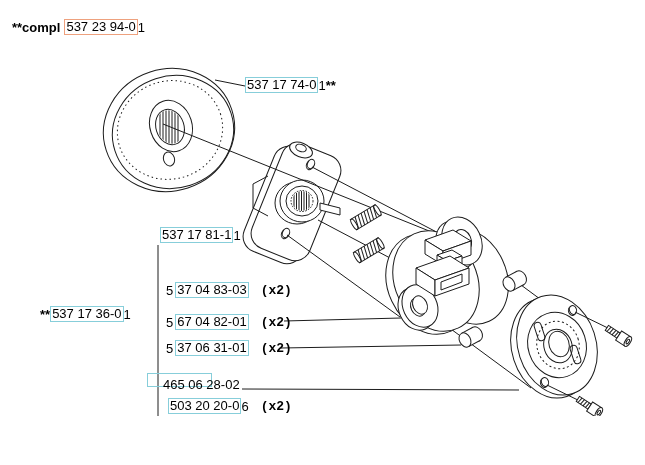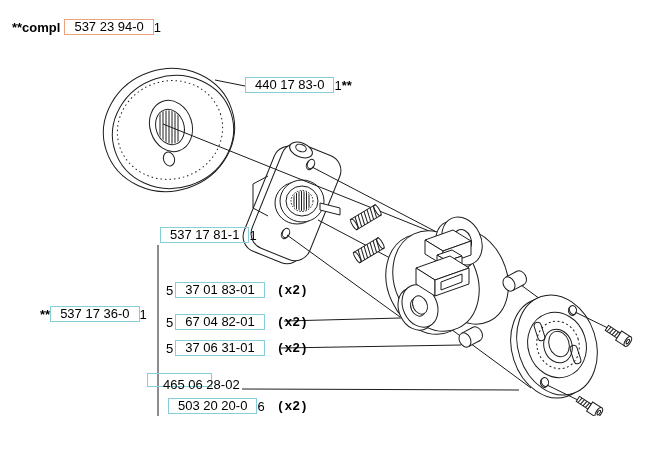--- a/index.html
+++ b/index.html
@@ -9,21 +9,21 @@
   }
   .stage svg { position:absolute; left:0; top:0; }
   .callout {
     position:absolute; font-size:13px; line-height:15px; white-space:nowrap;
     display:flex; align-items:center;
   }
   .pre  { margin-right:2px; }
   .pre.bold { font-weight:bold; margin-right:4px; }
   .stars { font-weight:bold; }
   .pn-box {
-    display:inline-block; border:1px solid #87ceda; padding:0 9px;
+    display:inline-block; border:1px solid #87ceda; padding:0 1px;
     line-height:14px;
   }
   .pn-box.orange { border-color:#eea17e; }
   .pn-box.empty { position:absolute; padding:0; }
   .qty { font-weight:bold; margin-left:12px;font-family:Liberation Mono, monospace; }
 </style>
 </head>
 <body>
 
 <div class="stage">
@@ -201,39 +201,39 @@
     </g>
   </svg>
 
   <div class="callout" style="left:12px; top:19px">
     <span class="pre bold">**compl</span>
     <span class="pn-box orange">537 23 94-0</span>
     <span class="post">1</span>
   </div>
 
   <div class="callout" style="left:245px; top:77px">
-    <span class="pn-box">440 17 83-0</span>
+    <span class="pn-box">537 17 74-0</span>
     <span class="post">1</span>
     <span class="stars">**</span>
   </div>
 
   <div class="callout" style="left:40px; top:306px">
     <span class="stars">**</span>
     <span class="pn-box">537 17 36-0</span>
     <span class="post">1</span>
   </div>
 
   <div class="callout" style="left:160px; top:227px">
     <span class="pn-box">537 17 81-1</span>
     <span class="post">1</span>
   </div>
 
   <div class="callout" style="left:166px; top:282px">
     <span class="pre">5</span>
-    <span class="pn-box">37 01 83-01</span>
+    <span class="pn-box">37 04 83-03</span>
     <span class="qty">(x2)</span>
   </div>
 
   <div class="callout" style="left:166px; top:314px">
     <span class="pre">5</span>
     <span class="pn-box">67 04 82-01</span>
     <span class="qty">(x2)</span>
   </div>
 
   <div class="callout" style="left:166px; top:340px">

